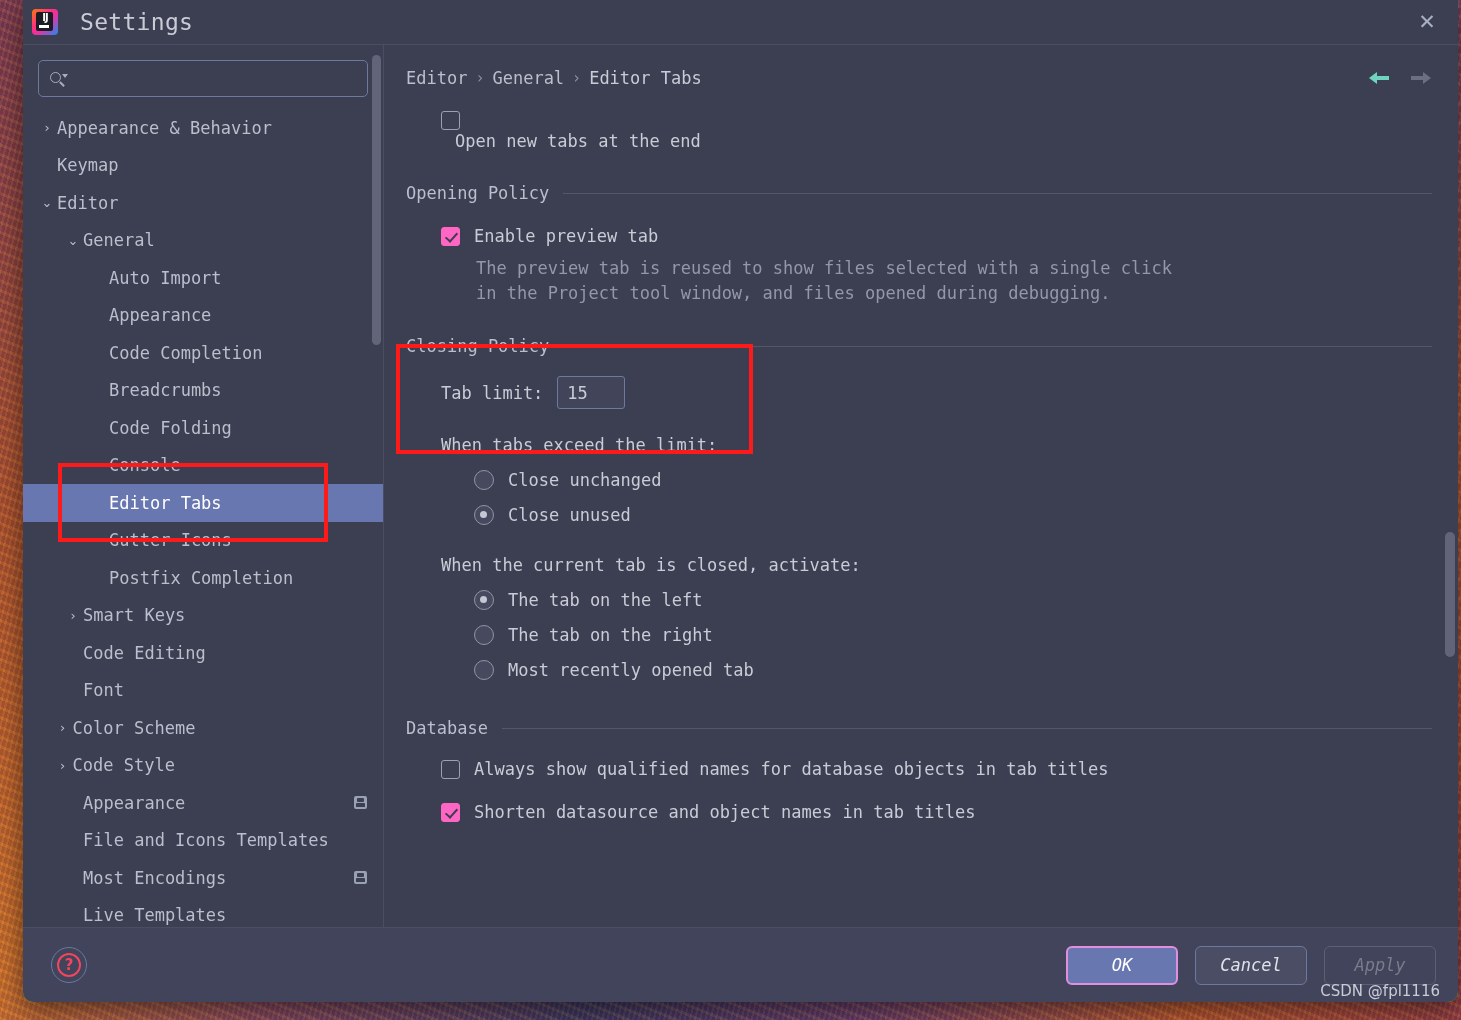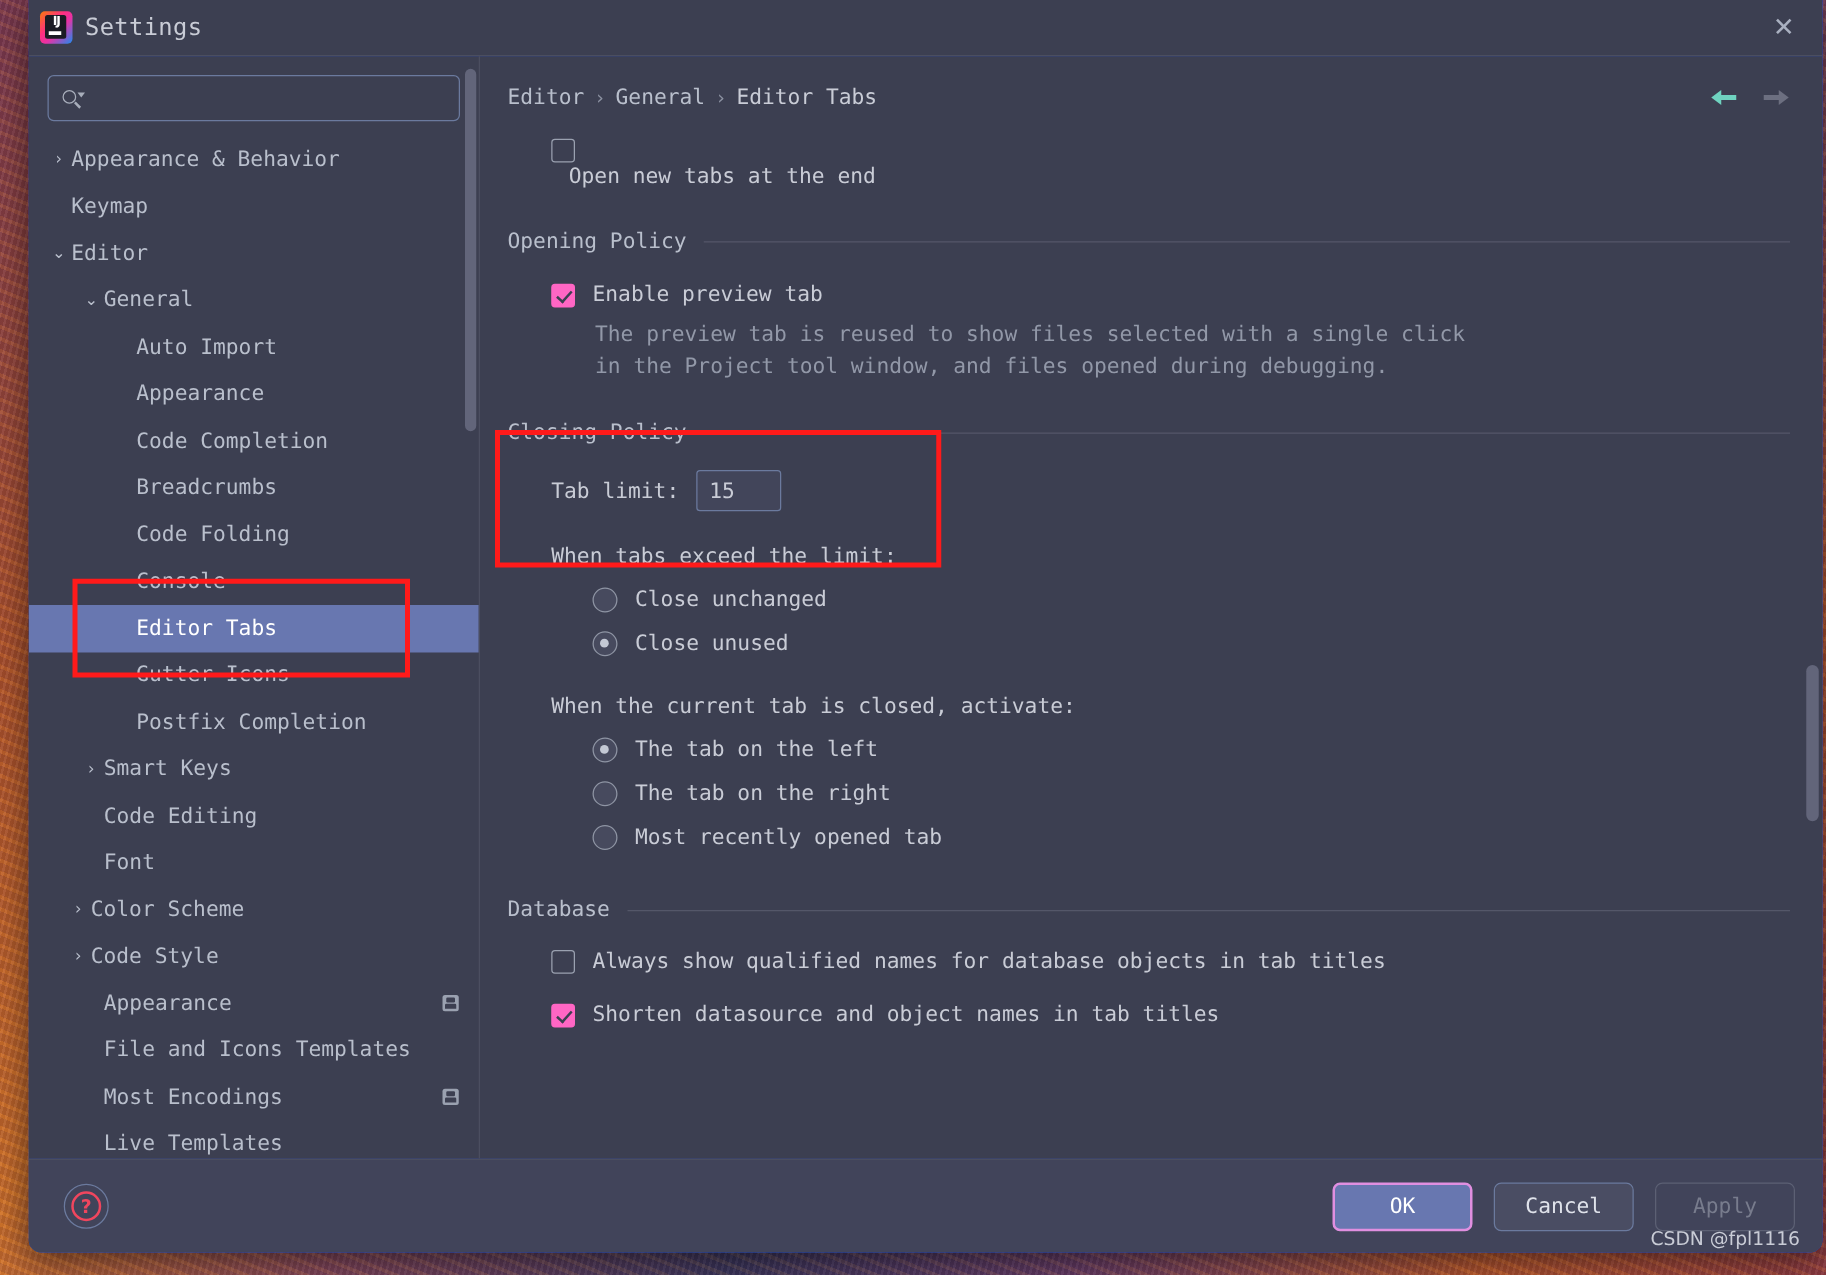--- a/index.html
+++ b/index.html
@@ -24,21 +24,21 @@
       repeating-linear-gradient(104deg, rgba(255,255,255,.05) 0 2px, rgba(0,0,0,.06) 2px 5px),
       repeating-linear-gradient(22deg, rgba(255,170,60,.10) 0 3px, rgba(40,20,60,.10) 3px 9px);
     pointer-events: none;
   }
 
   
   .dialog {
     position: absolute;
     left: 23px; top: 0px;
     width: 1435px; height: 1002px;
-    background: #1d4ed8;
+    background: #84cc16;
     border-radius: 0 0 10px 10px;
     box-shadow: 0 6px 26px rgba(0,0,0,.55);
     overflow: hidden;
     display: flex; flex-direction: column;
   }
 
   
   .titlebar {
     height: 45px;
     background: #3c3f51;
@@ -67,22 +67,22 @@
     text-align: center;
     font-family: "DejaVu Sans", sans-serif;
     font-size: 10px; font-weight: 700; color: #ffffff;
     z-index: 2; letter-spacing: -1px;
   }
   .app-icon .ij-bar {
     position: absolute; left: 7px; top: 16px;
     width: 10px; height: 3px; background: #ffffff; z-index: 2;
   }
   .dialog-title {
-    margin-left: 10px;
-    font-size: 19px;
+    margin-left: 22px;
+    font-size: 23px;
     color: #c9ccd6;
     letter-spacing: .3px;
   }
   .close-btn {
     position: absolute; right: 0; top: 0;
     width: 62px; height: 44px;
     display: flex; align-items: center; justify-content: center;
     color: #a9b0c0; font-size: 21px;
     font-family: "DejaVu Sans", sans-serif;
     cursor: pointer;
@@ -352,21 +352,21 @@
   }
   .help-btn .q {
     width: 24px; height: 24px; border-radius: 50%;
     border: 2px solid #f0465e;
     color: #f0465e;
     font-family: "DejaVu Sans", sans-serif;
     font-size: 15px; font-weight: 700;
     display: flex; align-items: center; justify-content: center;
     line-height: 1;
   }
-  .footer-buttons { margin-left: auto; display: flex; gap: 17px; align-items: center; }
+  .footer-buttons { margin-left: auto; display: flex; gap: 17px; align-items: center; font-style: italic; }
   .btn {
     height: 39px; min-width: 112px;
     border-radius: 6px;
     display: flex; align-items: center; justify-content: center;
     font-family: "DejaVu Sans Mono", monospace;
     font-size: 17px;
     cursor: pointer;
     padding: 0 18px;
   }
   .btn.primary {

